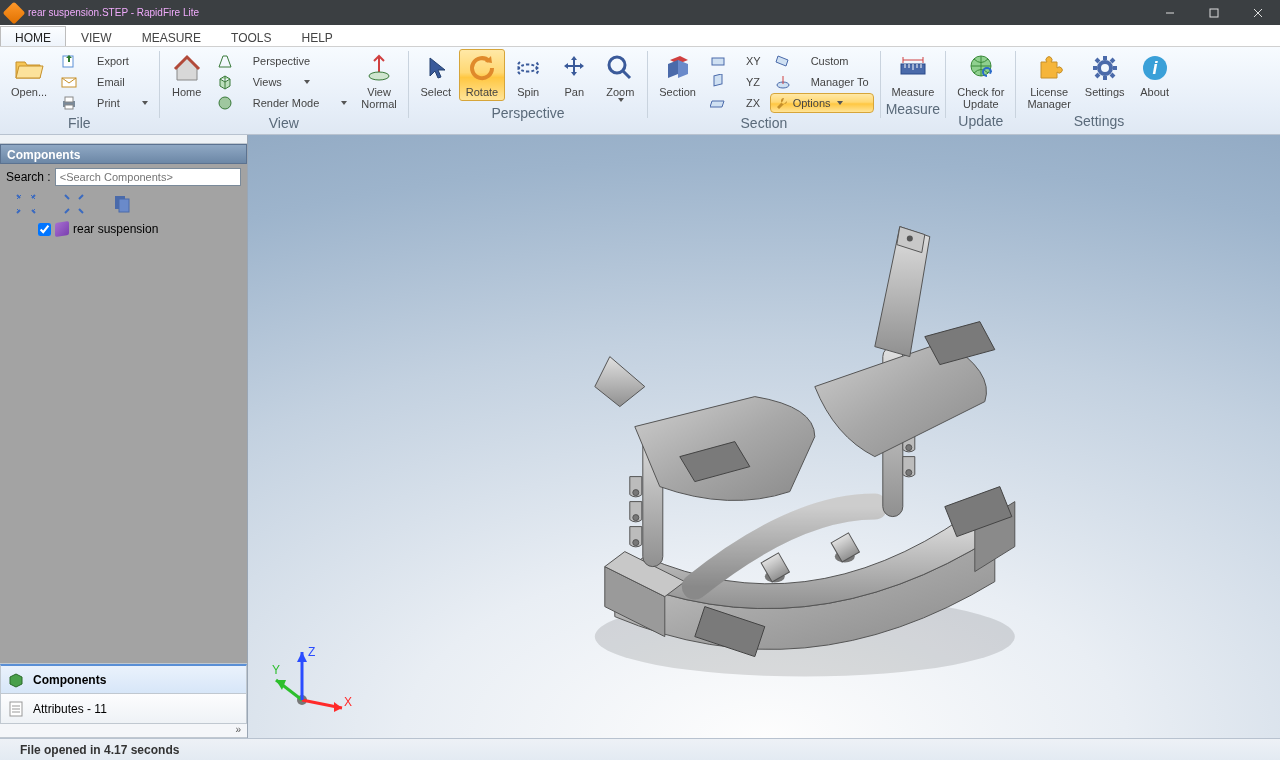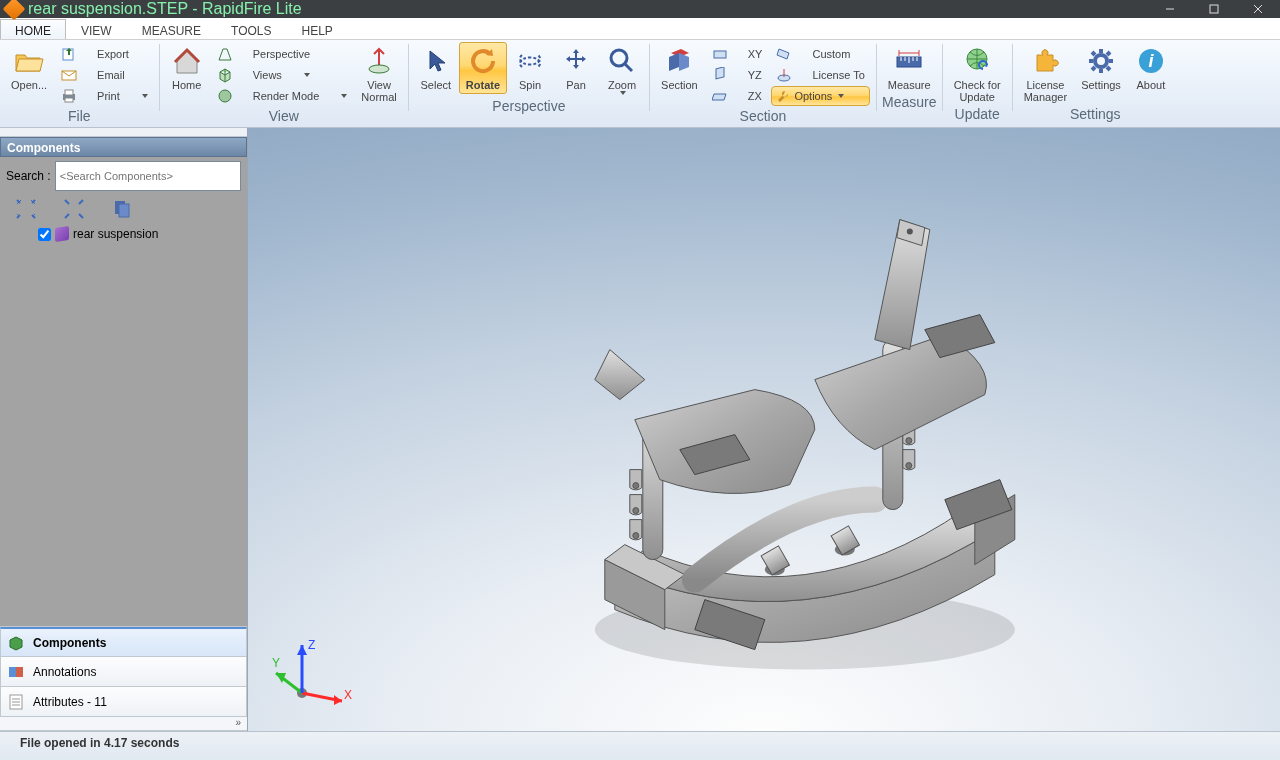--- a/index.html
+++ b/index.html
@@ -1,54 +1,54 @@
 <!DOCTYPE html>
 <html><head>
 <meta charset="utf-8">
 <style>
 * { box-sizing: border-box; margin: 0; padding: 0; font-family: "Segoe UI", Tahoma, sans-serif; }
 html, body { width: 1280px; height: 760px; overflow: hidden; background: #fff; }
 
 
-.titlebar { height: 18px; background: #3b3f42; color: #86efac; display: flex; align-items: center; font-size: 16px; }
+.titlebar { height: 25px; background: #3b3f42; color: #f0abfc; display: flex; align-items: center; font-size: 10px; }
 .titlebar .app-icon { width: 16px; height: 16px; margin: 0 6px; background: linear-gradient(135deg,#ff9a2b,#e07000); transform: rotate(45deg); border-radius: 2px; }
 .titlebar .title-text { flex: 1; }
 .titlebar .win-btn { width: 44px; height: 25px; display: flex; align-items: center; justify-content: center; color: #ddd; }
 .titlebar .win-btn svg { width: 10px; height: 10px; stroke: #ddd; stroke-width: 1; fill: none; }
 
 
 .tabbar { height: 22px; background: #fff; border-bottom: 1px solid #d0d0d0; display: flex; font-size: 12px; }
 .tabbar .tab { padding: 0 14px; line-height: 22px; color: #444; border: 1px solid transparent; border-bottom: none; margin-top: 1px;}
 .tabbar .tab.active { border-color: #bdbdbd; background: linear-gradient(#fbfdff,#eef4fb); color: #222; }
 
 
 .ribbon { height: 88px; background: linear-gradient(#f7fbff,#e6eef8 70%,#dfe8f3); border-bottom: 1px solid #b8c2cf; display: flex; font-size: 11px; color: #444; }
 .group { display: flex; flex-direction: column; padding: 2px 4px 0 4px; }
 .group-body { flex: 1; display: flex; align-items: flex-start; }
 .group-label { text-align: center; font-size: 14px; color: #5a6a7a; padding-bottom: 18px; }
 .sep { width: 1px; background: #c9d3de; margin: 4px 0 16px 0; }
 .big-btn { display: flex; flex-direction: column; align-items: center; padding: 2px 6px; border: 1px solid transparent; border-radius: 3px; min-width: 42px; }
 .big-btn .ico { width: 32px; height: 32px; display: flex; align-items: center; justify-content: center; }
 .big-btn .lbl { text-align: center; line-height: 12px; padding-top: 2px;}
-.big-btn.active { background: linear-gradient(#ffe8a6,#ffd873 45%,#ffc742 55%,#ffe498); border-color: #d6a53a; font-weight: bold; }
+.big-btn.active { background: linear-gradient(#ffe8a6,#ffd873 45%,#ffc742 55%,#ffe498); border-color: #d6a53a; }
 .small-row { display: flex; flex-direction: column; gap: 1px; padding: 2px 2px; }
 .small-btn { display: flex; align-items: center; gap: 20px; padding: 1px 4px; border: 1px solid transparent; border-radius: 2px; height: 20px;}
 .small-btn .ico-s { width: 16px; height: 16px; display:flex; align-items:center; justify-content:center; }
 .caret { width: 0; height: 0; border-left: 3px solid transparent; border-right: 3px solid transparent; border-top: 4px solid #555; display:inline-block; margin-left:2px;}
 .opt-btn { background: linear-gradient(#ffe8a6,#ffd873 45%,#ffc742 55%,#ffe498); border: 1px solid #d6a53a; border-radius: 4px; padding: 1px 4px; display:flex; align-items:center; gap:4px; height:20px;}
 
 
 .main { display: flex; height: 603px; }
 
 
 .side { width: 248px; display: flex; flex-direction: column; border-right: 1px solid #9aa6b4; background:#a3a3a3;}
 .side .spacer-top { height: 9px; background:#eef2f6; border-bottom:1px solid #c0c8d0;}
 .panel-head { height: 20px; background: linear-gradient(#8fa8c4,#6c87a6); color: #fff; font-size: 12px; font-weight: bold; padding-left: 6px; line-height: 20px; border:1px solid #5b7290;}
 .search-row { display:flex; align-items:center; padding: 4px 6px; font-size:12px; gap:4px;}
-.search-row input { flex:1; border:1px solid #7a8a9a; height:30px; padding:0 4px; font-size:11px; color:#888;}
+.search-row input { flex:1; border:1px solid #7a8a9a; height:18px; padding:0 4px; font-size:11px; color:#888;}
 .tool-row { display:flex; gap: 28px; padding: 4px 16px 6px 16px;}
 .tool-row .t { width:20px; height:20px; }
 .tree { padding: 2px 6px; font-size:12px;}
 .tree-row { display:flex; align-items:center; gap:4px;margin-left:32px;}
 .tree-row input[type=checkbox]{ width:13px; height:13px;}
 .cube-ico { width:14px; height:14px; background: linear-gradient(135deg,#a66fd0,#7b3fb0); border-radius:2px; transform: skewY(-8deg);}
 
 .side-tabs { margin-top:auto; border-top:1px solid #c0c8d0;}
 .side-tab { display:flex; align-items:center; gap:8px; height:30px; border:1px solid #c0c8d0; border-top:none; padding:0 6px; font-size:12px; background: linear-gradient(#fdfdfe,#eef2f6);}
 .side-tab.active { background: linear-gradient(#eaf2fc,#d7e6f8); font-weight:bold; border-top:2px solid #5a8fd6; }
@@ -298,21 +298,21 @@
             </span>
             <span>Custom</span>
           </div>
         <div class="small-btn">
             <span class="ico-s">
               <svg width="16" height="16">
                 <ellipse cx="8" cy="11" rx="6" ry="3" fill="#cfe0f2" stroke="#4a6aaa"></ellipse>
                 <path d="M8 2 v8" stroke="#d04040"></path>
               </svg>
             </span>
-            <span>License To</span>
+            <span>Manager To</span>
           </div>
         <div class="opt-btn">
             <span class="ico-s">
               <svg width="14" height="14">
                 <path d="M9 2 a3 3 0 1 0 3 3 l-2 2 l-6 6 l-2-2 l6-6z" fill="#c6902b"></path>
               </svg>
             </span>
             <span>Options</span>
             <span class="caret"></span>
           </div>
@@ -436,29 +436,20 @@
         <span class="ti">
             <svg width="18" height="18">
               <path d="M3 6 l6-3 l6 3 v7 l-6 3 l-6-3z" fill="#4aa04a" stroke="#2a6a2a"></path>
             </svg>
           </span>
         <span>Components</span>
       </div>
       <div class="side-tab">
         <span class="ti">
             <svg width="18" height="18">
-              <rect x="2" y="4" width="7" height="10" fill="#5a8fd6"></rect>
-              <rect x="9" y="4" width="7" height="10" fill="#d0604a"></rect>
-            </svg>
-          </span>
-        <span>Annotations</span>
-      </div>
-      <div class="side-tab">
-        <span class="ti">
-            <svg width="18" height="18">
               <rect x="3" y="2" width="12" height="14" fill="#fff" stroke="#999"></rect>
               <path d="M5 6 h8 M5 9 h8 M5 12 h8" stroke="#999"></path>
             </svg>
           </span>
         <span>Attributes - 11</span>
       </div>
       <div class="chev-row">»</div>
     </div>
   </div>
 

